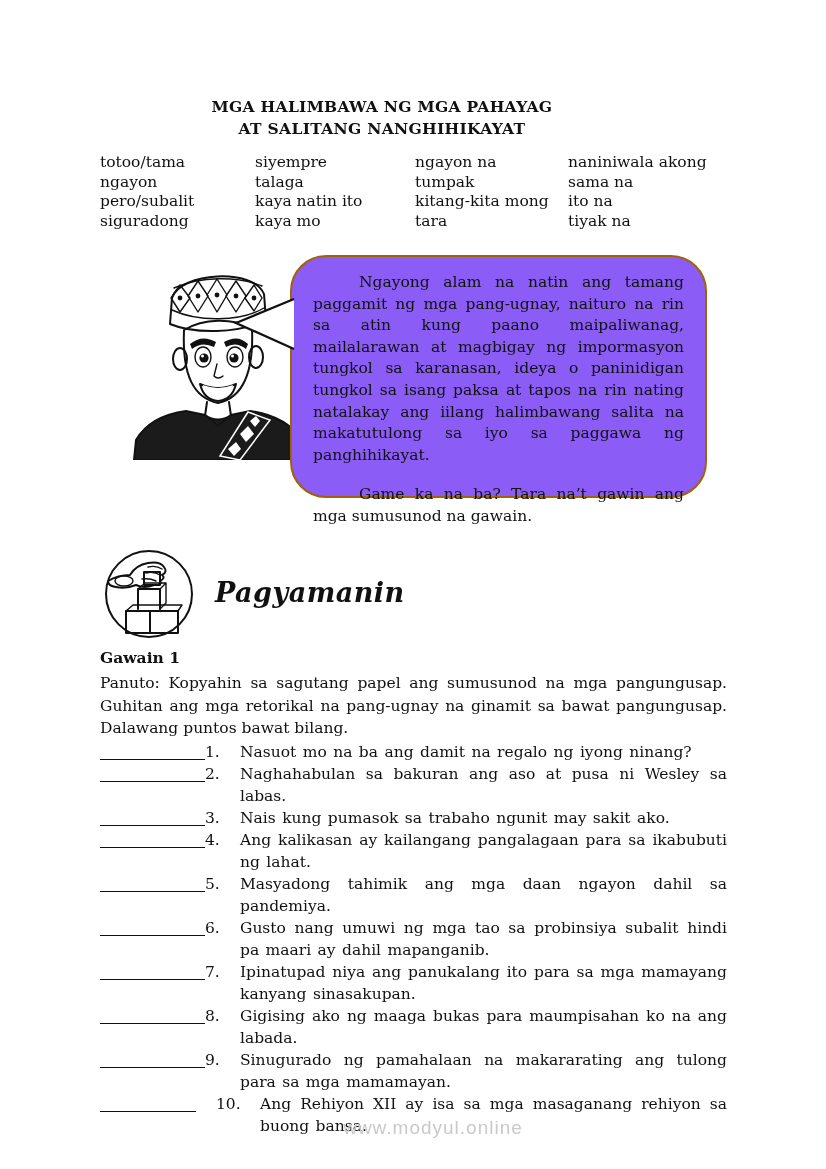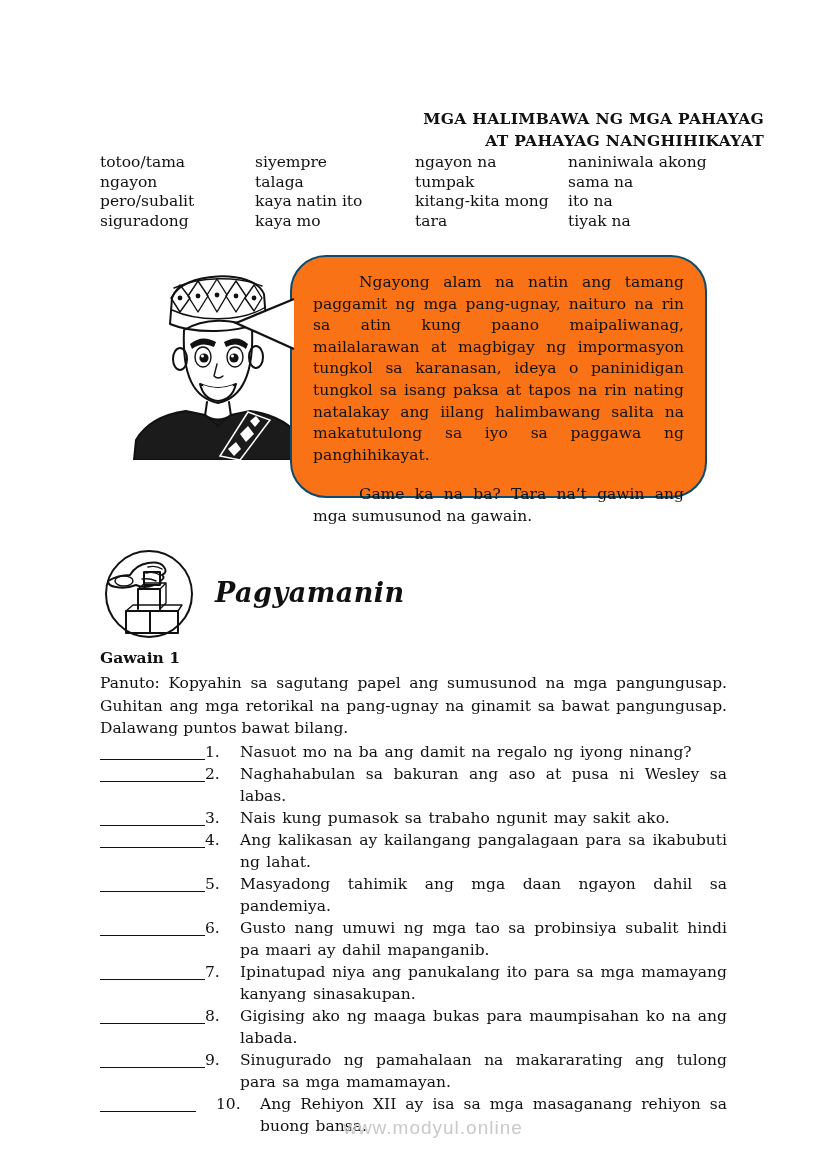--- a/index.html
+++ b/index.html
@@ -6,36 +6,36 @@
   .page{
     position:relative;
     width:826px;height:1169px;
     background:#ffffff;
     font-family:"DejaVu Serif","Liberation Serif",serif;
     color:#111;
     overflow:hidden;
   }
   
   .title{
-    position:absolute;top:108px;left:0;width:764px;
-    text-align:right;font-weight:bold;font-size:15.5px;line-height:22px;
+    position:absolute;top:96px;left:0;width:764px;
+    text-align:center;font-weight:bold;font-size:15.5px;line-height:22px;
     letter-spacing:0.3px;
   }
   
   .word-list{
     position:absolute;left:100px;top:153px;width:640px;
     display:flex;flex-direction:row;
     font-size:15.5px;line-height:19.5px;
   }
   .wcol{flex:none;}
   .wcol.c0{width:155px;} .wcol.c1{width:160px;} .wcol.c2{width:153px;} .wcol.c3{width:172px;}
   .boy{position:absolute;left:128px;top:258px;width:182px;height:202px;}
   .bubble{
     position:absolute;left:290px;top:255px;width:417px;height:243px;
-    border:2px solid #0c4a6e;border-radius:36px;background:#f97316;
+    border:2px solid #a16207;border-radius:36px;background:#8b5cf6;
     box-sizing:border-box;
     padding:15px 21px 10px 21px;
     font-size:15.5px;line-height:21.6px;text-align:justify;
   }
   .bubble p{margin:0;text-indent:46px;}
   .bubble p.second{margin-top:18px;}
   .bubble-tail{position:absolute;left:233px;top:296px;width:62px;height:56px;}
   
   .section-icon{position:absolute;left:102px;top:545px;width:94px;height:96px;}
   .section-heading{
@@ -68,21 +68,21 @@
   svg .ln{fill:none;stroke:#111;stroke-width:2;stroke-linecap:round;stroke-linejoin:round;}
   svg .thin{stroke-width:1.4;}
 </style>
 </head>
 <body>
 
 <div class="page">
 
   <div class="title">
     <div>MGA HALIMBAWA NG MGA PAHAYAG</div>
-    <div>AT PAHAYAG NANGHIHIKAYAT</div>
+    <div>AT SALITANG NANGHIHIKAYAT</div>
   </div>
 
   <div class="word-list">
     <div class="wcol c0">
       <div class="wcell">totoo/tama</div>
       <div class="wcell">ngayon</div>
       <div class="wcell">pero/subalit</div>
       <div class="wcell">siguradong</div>
     </div>
     <div class="wcol c1">

